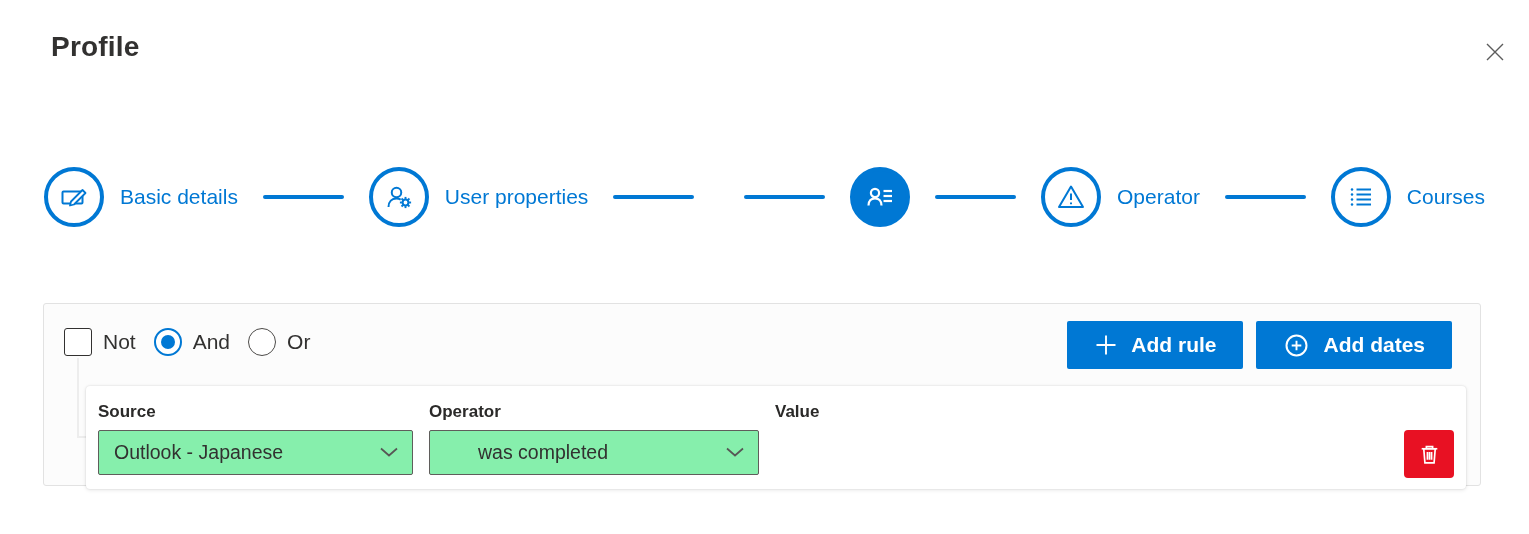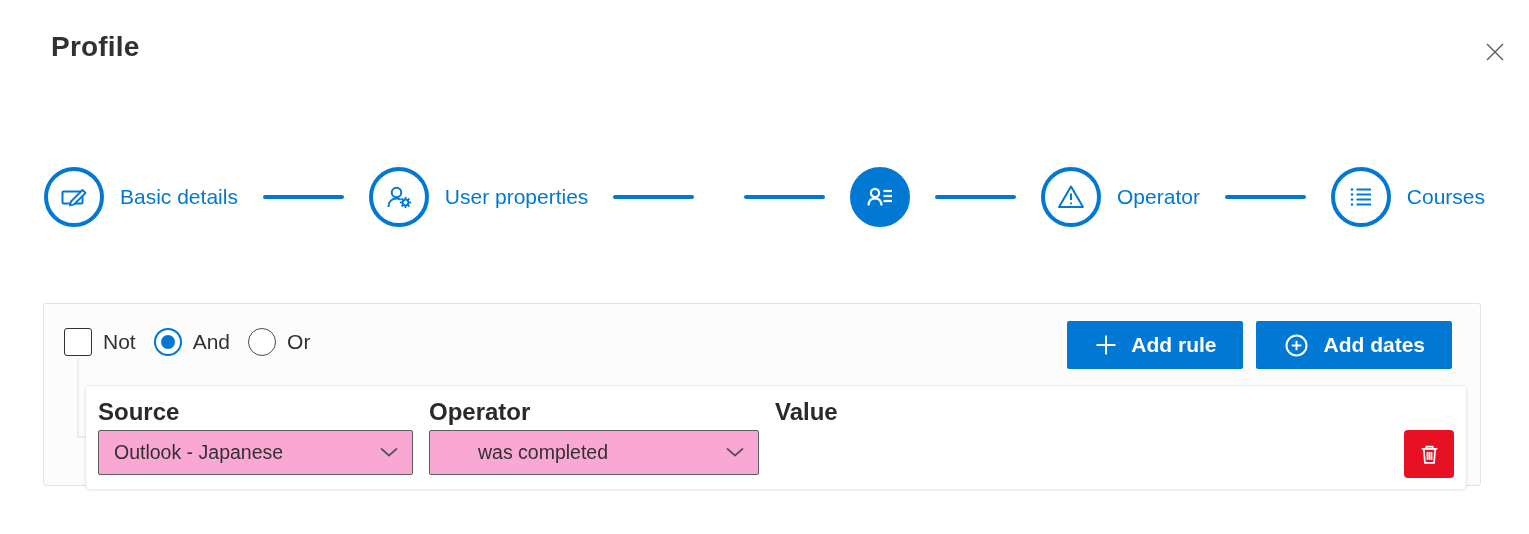--- a/index.html
+++ b/index.html
@@ -78,23 +78,23 @@
   }
 
   .rule-card {
     position: absolute; left: 42px; top: 82px; width: 1380px; height: 103px;
     background: #fff; border-radius: 4px;
     box-shadow: 0 0 2px rgba(0,0,0,.12), 0 1px 4px rgba(0,0,0,.10);
     display: grid; grid-template-columns: 315px 330px 1fr 50px;
     grid-template-rows: auto auto; column-gap: 16px; row-gap: 7px;
     padding: 15px 12px 10px 12px; align-content: start;
   }
-  .field-label { font-size: 24px; font-weight: 600; color: #2b2a29; line-height: 22px; }
+  .field-label { font-size: 17px; font-weight: 600; color: #2b2a29; line-height: 22px; }
   .dropdown {
-    height: 45px; background: #f9a8d4; border: 1px solid #5f5d5b; border-radius: 2px;
+    height: 45px; background: #86efac; border: 1px solid #5f5d5b; border-radius: 2px;
     display: flex; align-items: center; justify-content: space-between;
     padding: 0 13px 0 15px; font-size: 19.5px; color: #323130; cursor: pointer;
   }
   .dropdown .dd-value { white-space: nowrap; }
   .trash-btn {
     grid-column: 4; grid-row: 2; justify-self: end; align-self: center;
     width: 50px; height: 48px; border: none; border-radius: 4px; background: #e81123;
     display: flex; align-items: center; justify-content: center; cursor: pointer;
   }
   .cell-empty { grid-row: 2; }

